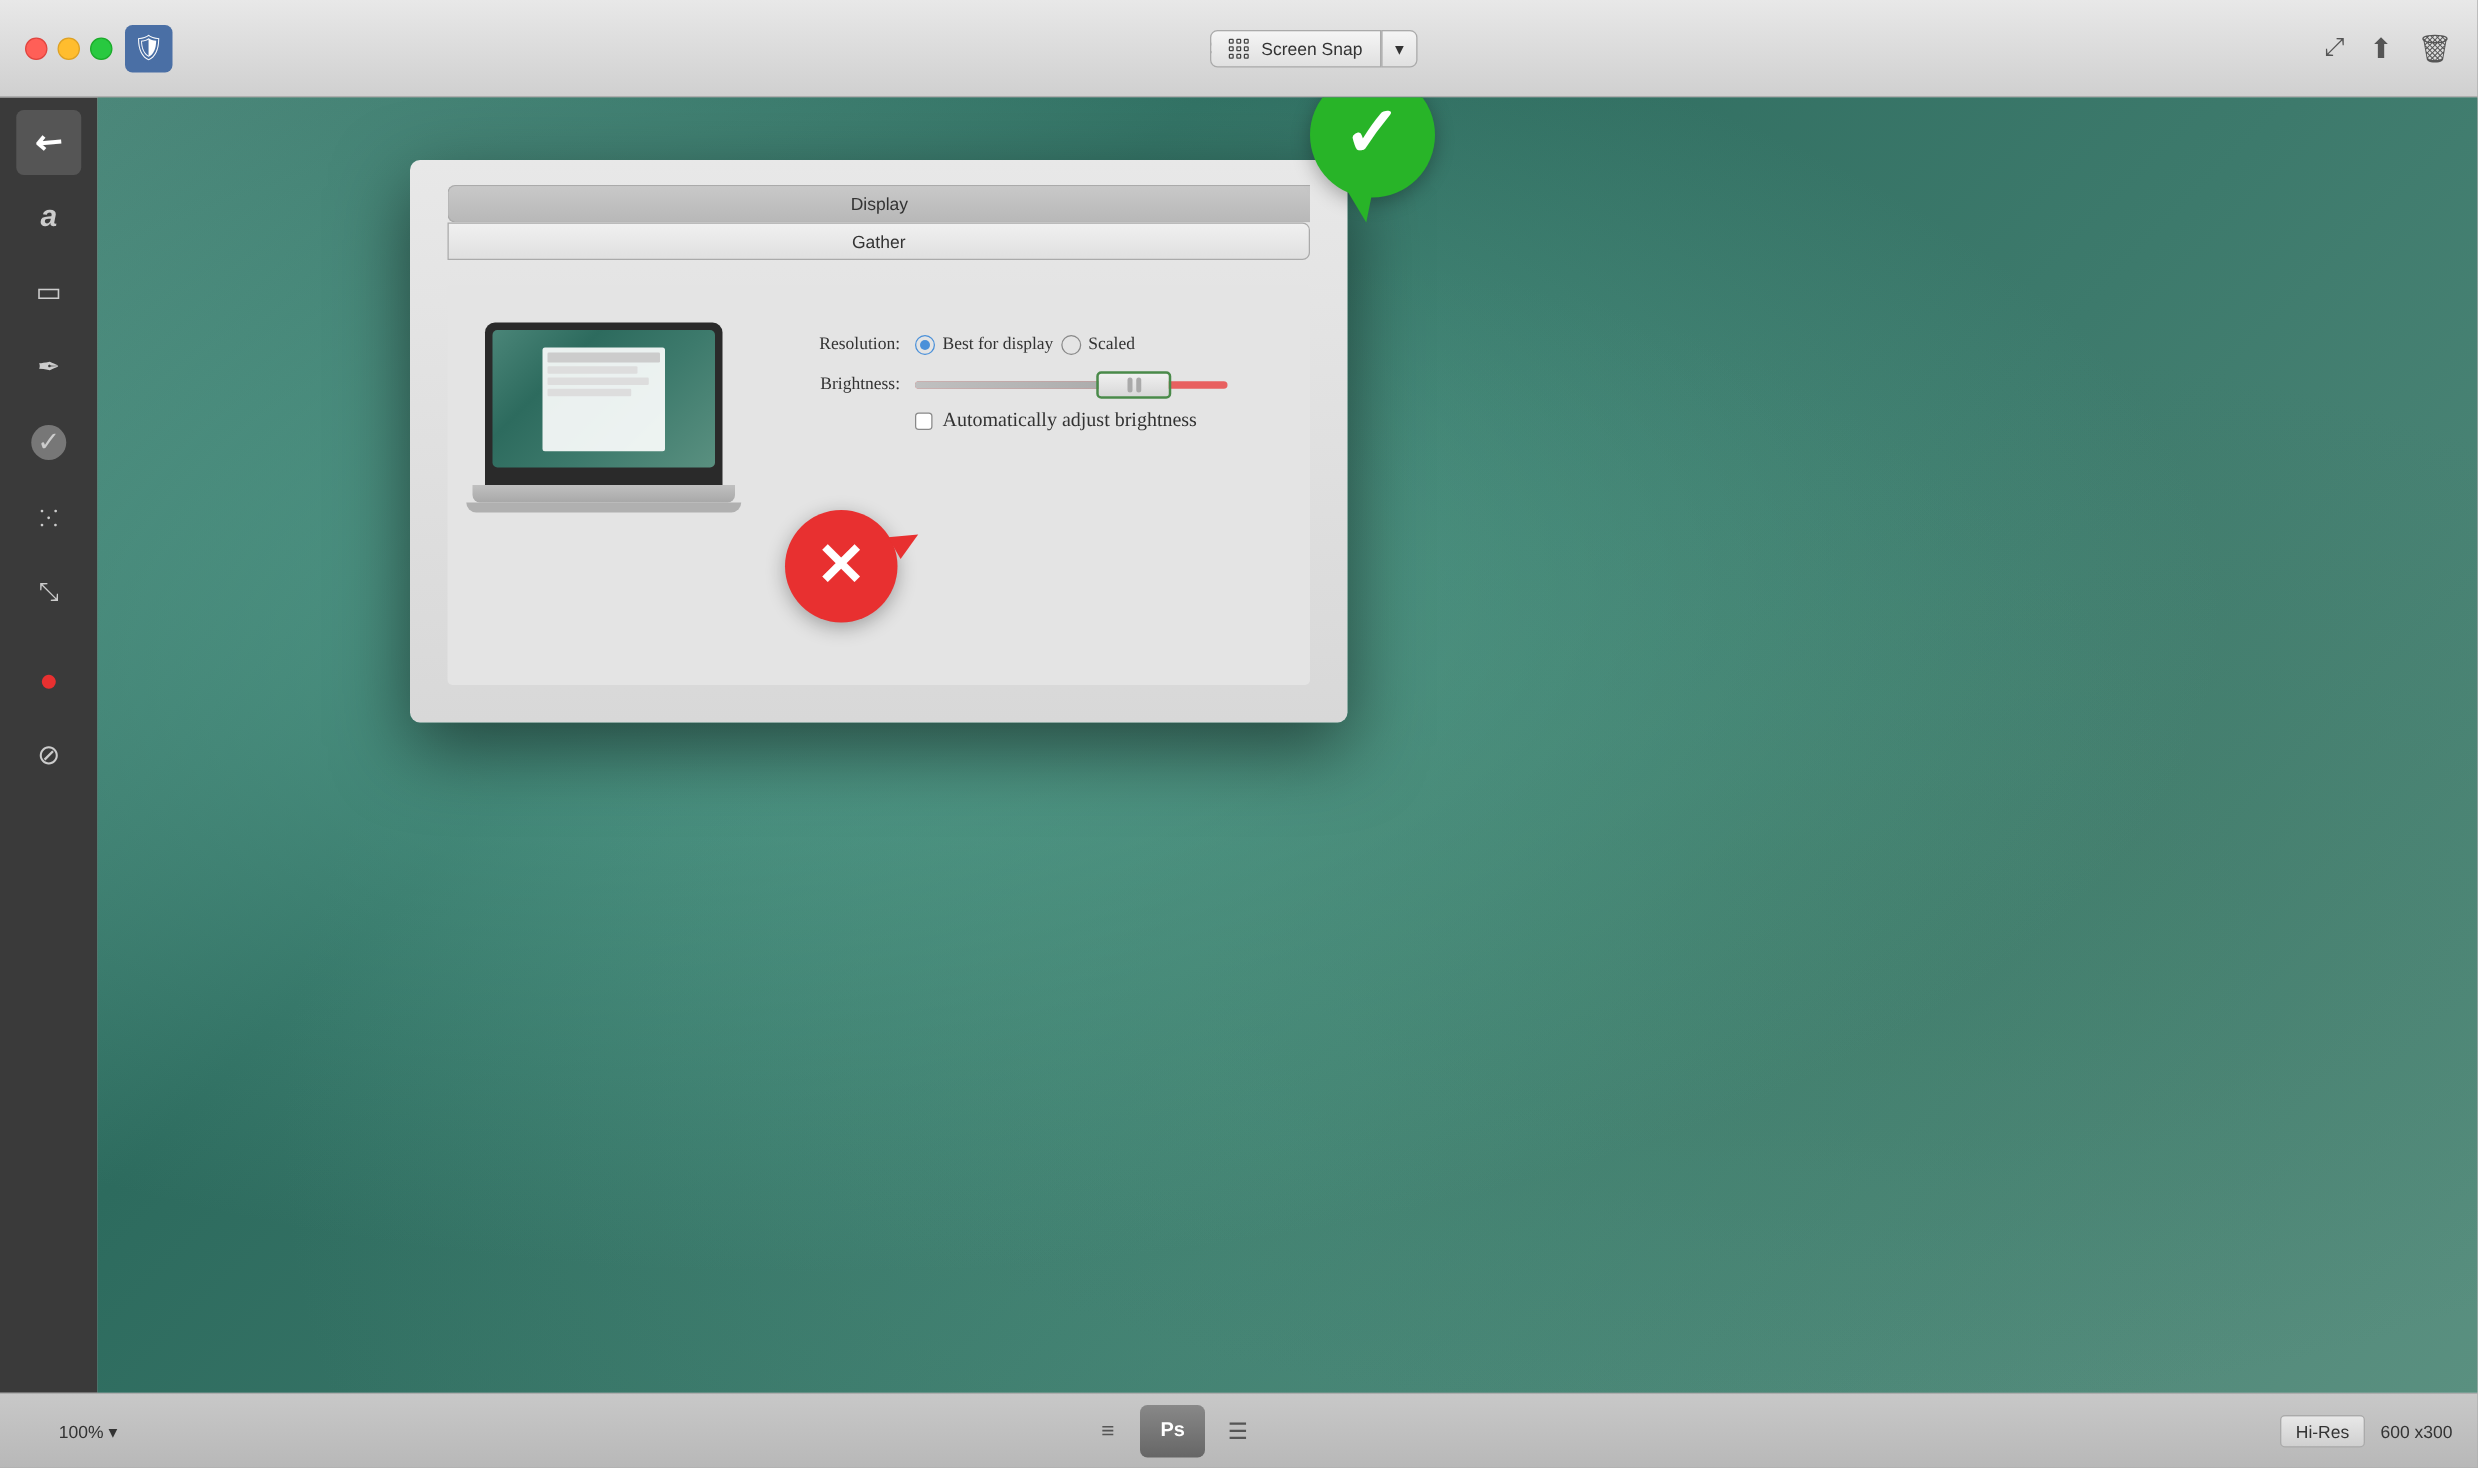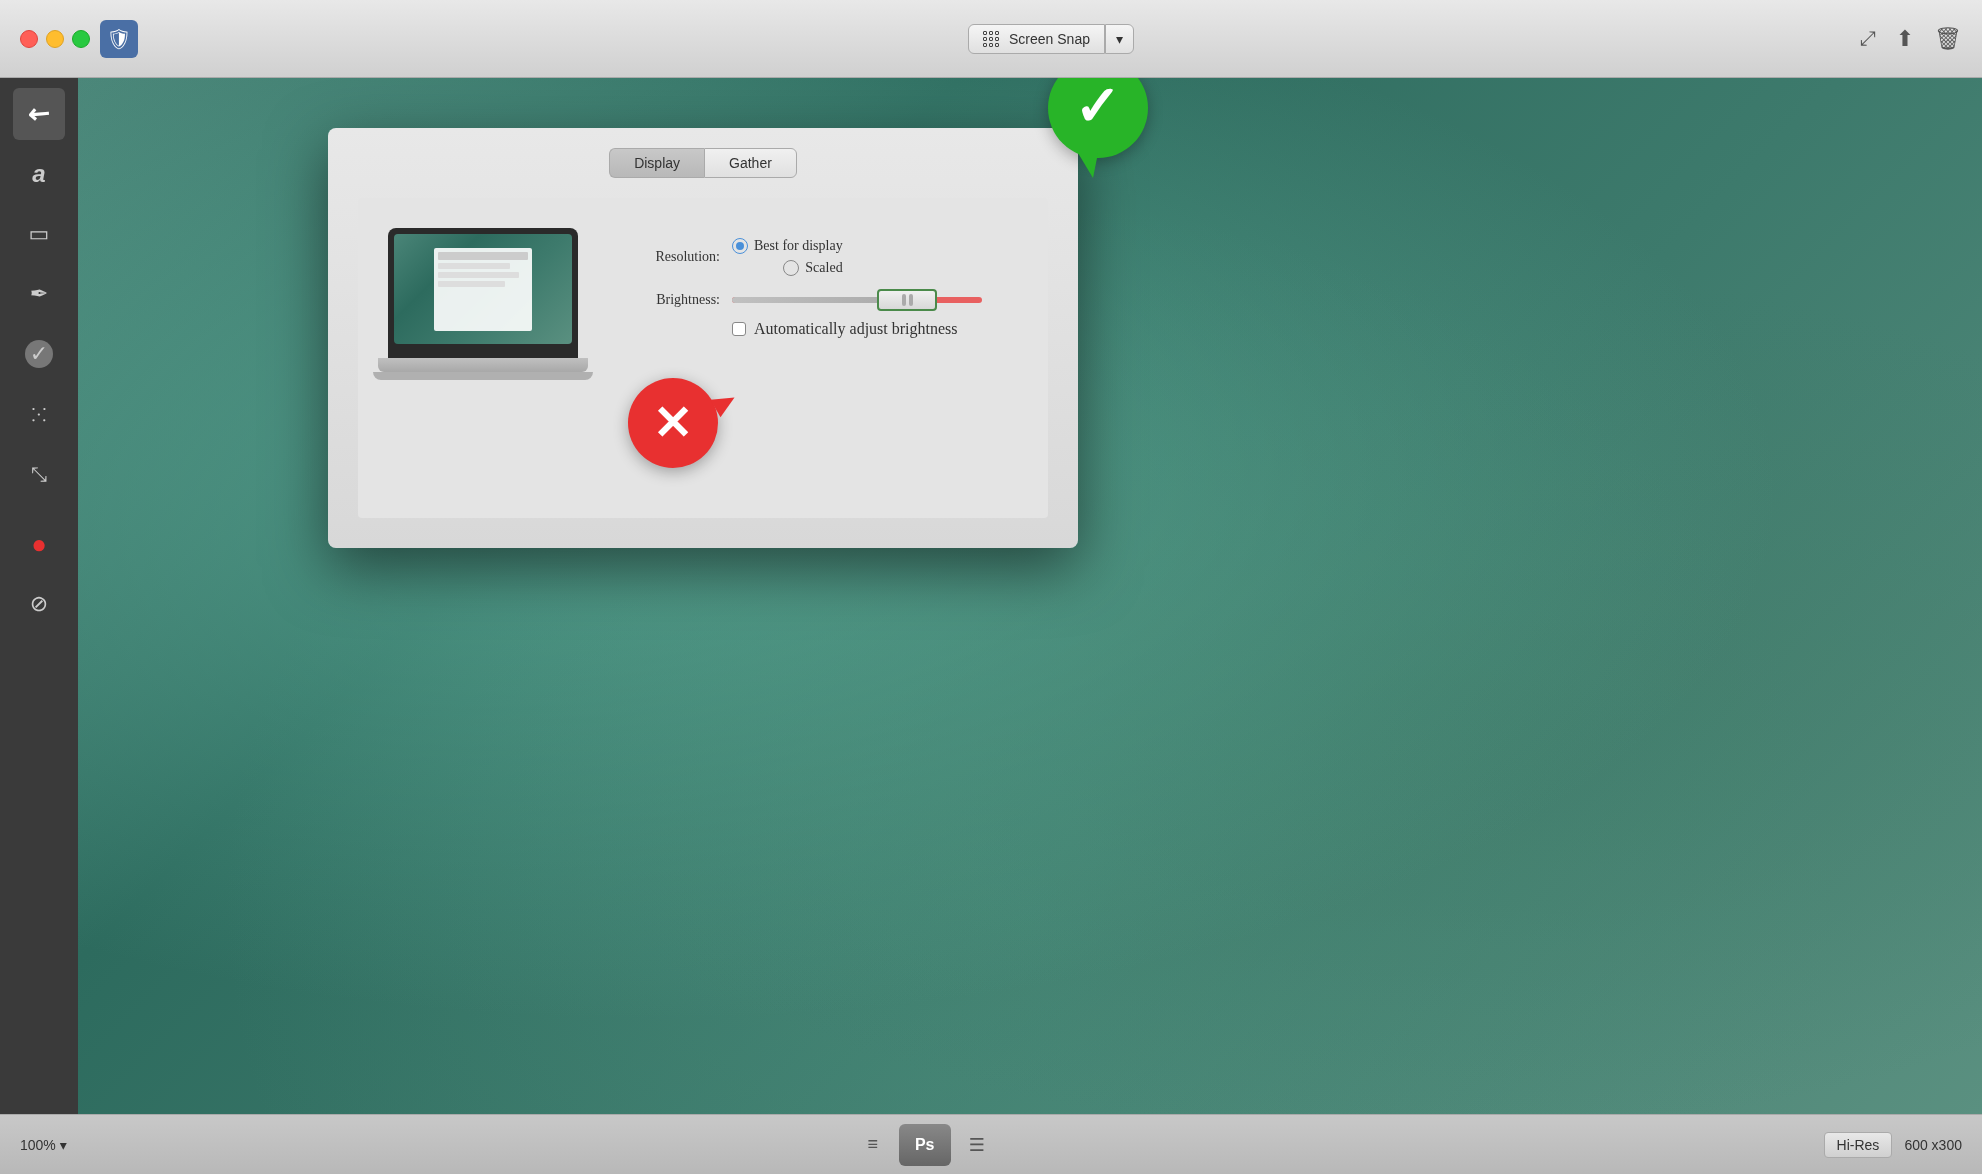--- a/index.html
+++ b/index.html
@@ -176,22 +176,23 @@
       font-weight: 500;
     }
 
     .dialog-body {
       padding: 20px 30px 30px;
     }
 
     
     .tabs-container {
       display: flex;
-      justify-content: center;
+      justify-content: space-between;
       margin-bottom: 20px;
+      flex-direction: column;
     }
 
     .tab-btn {
       padding: 6px 24px;
       border: 1px solid #aaa;
       background: linear-gradient(to bottom, #f0f0f0, #e0e0e0);
       font-size: 14px;
       cursor: pointer;
       color: #333;
     }
@@ -279,23 +280,22 @@
 
     .setting-label {
       font-size: 14px;
       color: #333;
       width: 90px;
       text-align: right;
     }
 
     .radio-group {
       display: flex;
-      flex-direction: column;
+      flex-direction: row;
       gap: 6px;
-      align-items: flex-end;
     }
 
     .radio-option {
       display: flex;
       align-items: center;
       gap: 6px;
       font-size: 14px;
       color: #333;
     }
 
@@ -487,20 +487,21 @@
       padding: 0 20px;
     }
 
     .zoom-control {
       display: flex;
       align-items: center;
       gap: 4px;
       font-size: 14px;
       color: #333;
       cursor: pointer;
+      margin-left: 27px;
     }
 
     .bottom-center {
       display: flex;
       align-items: center;
       gap: 0;
     }
 
     .bottom-tab {
       width: 52px;

